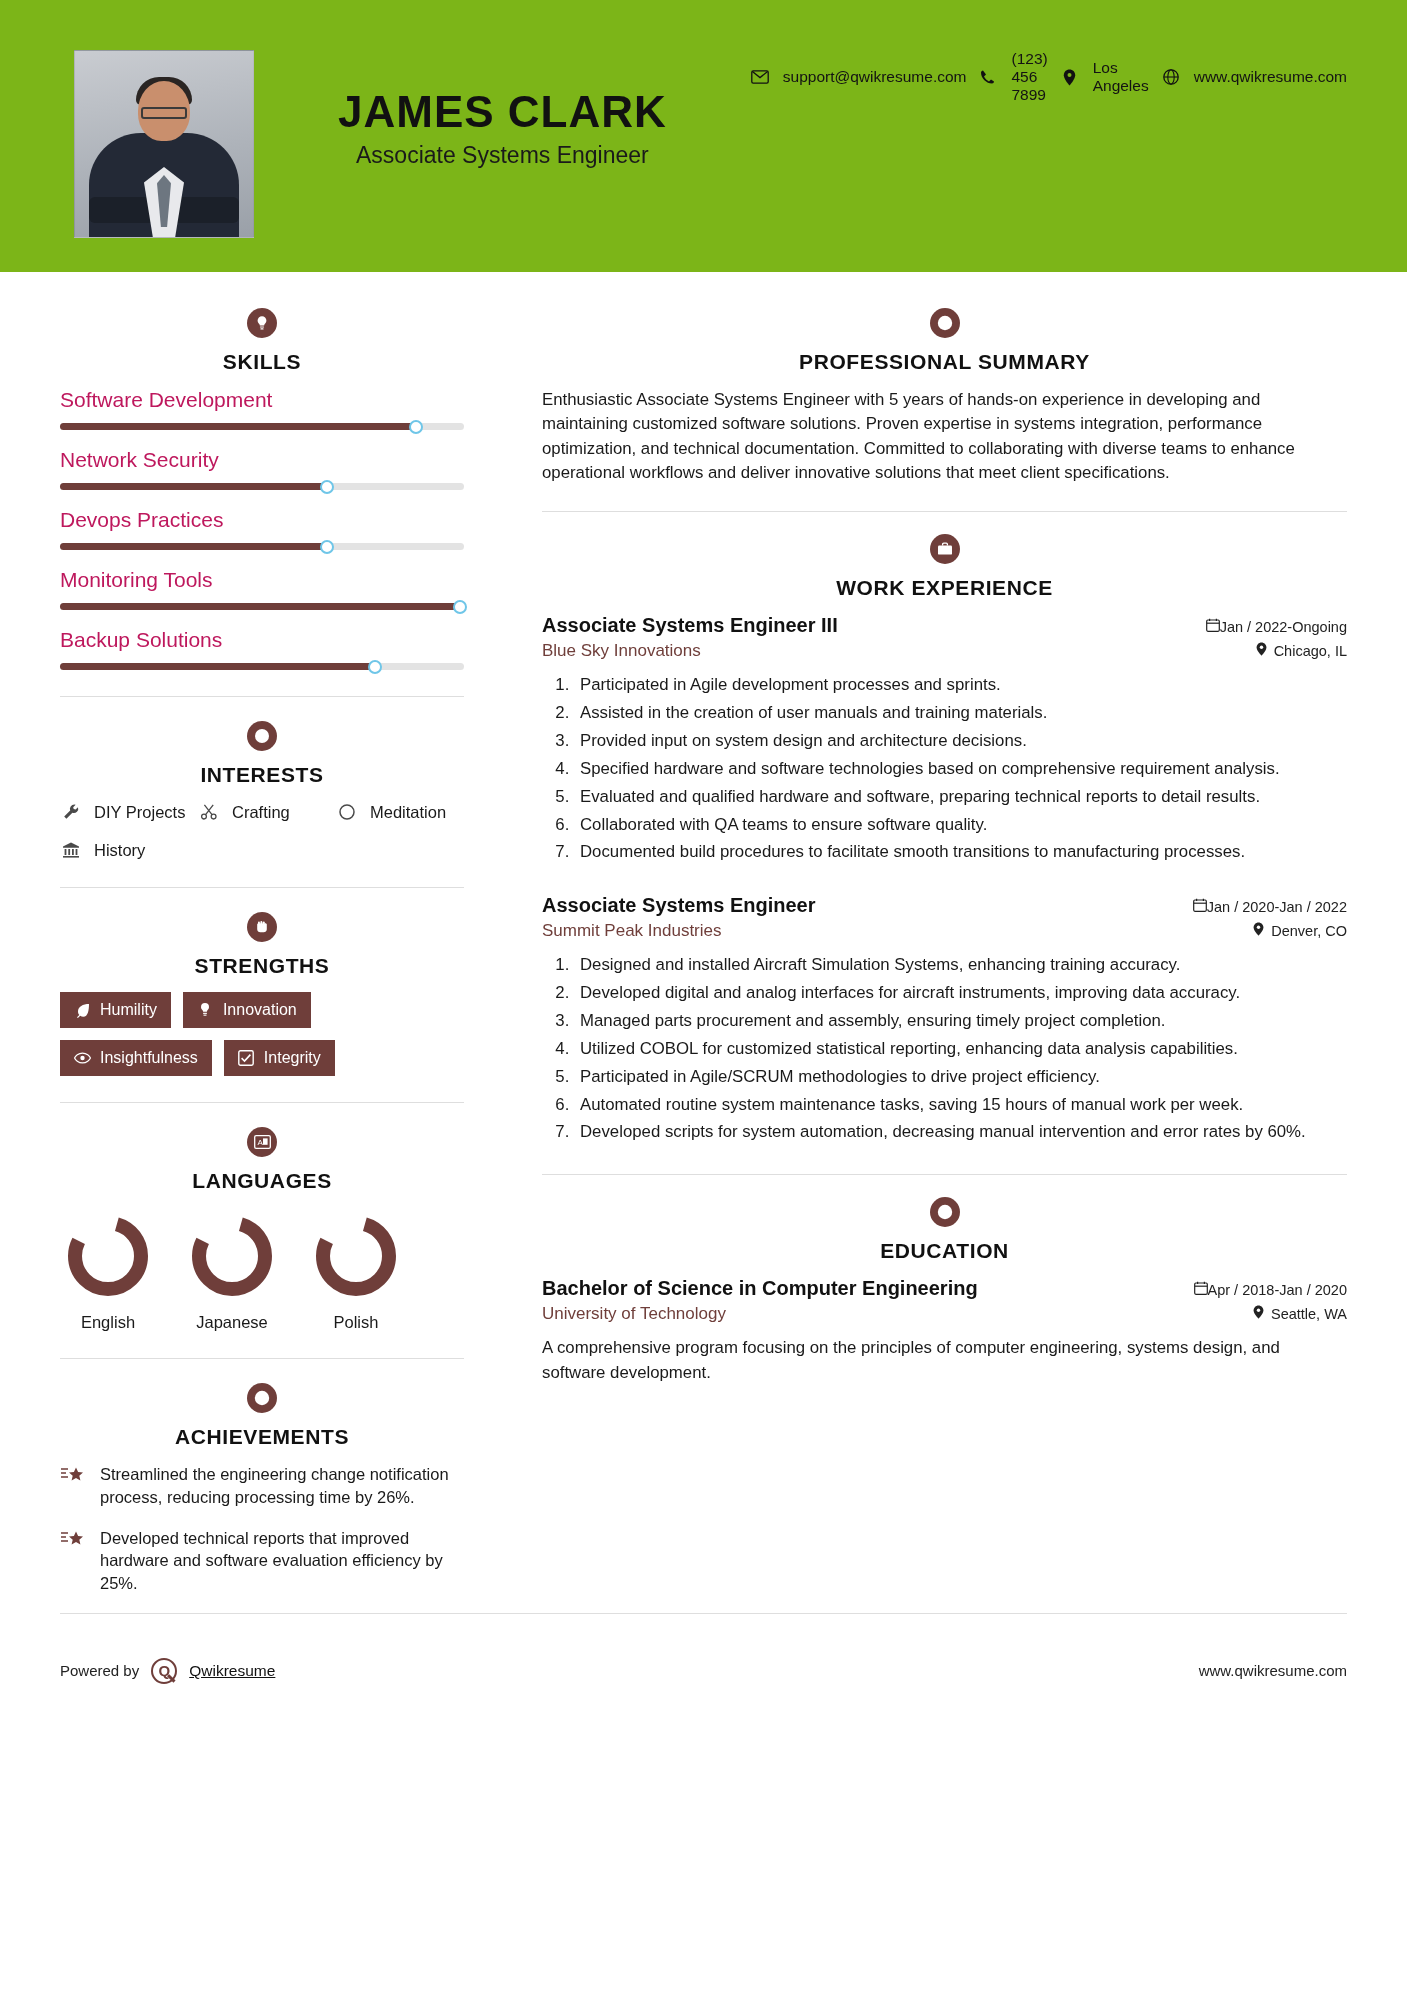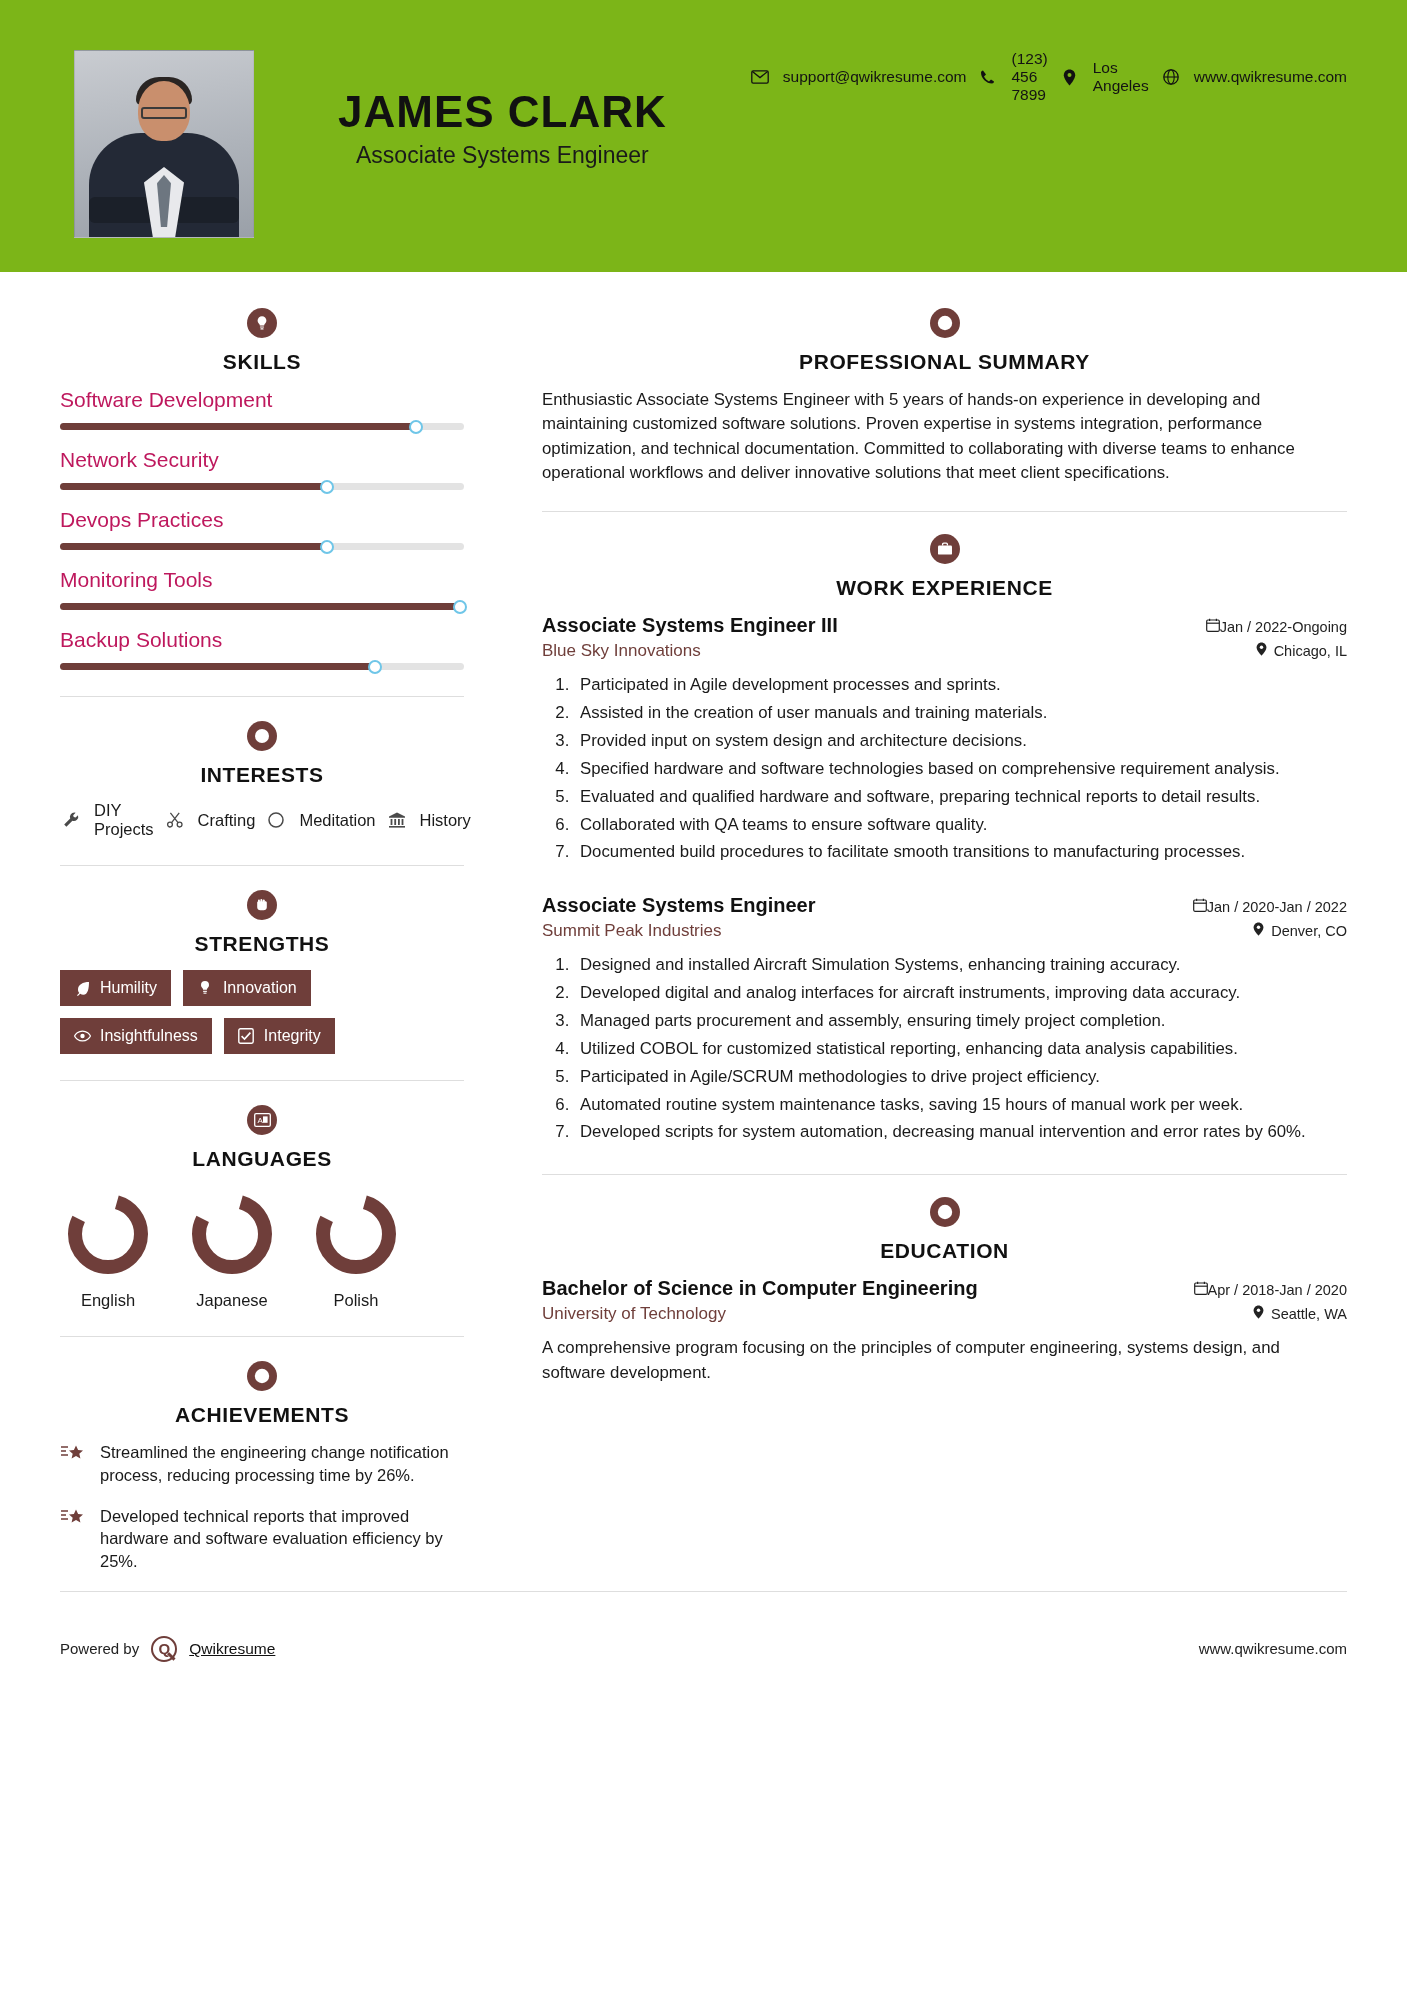--- a/index.html
+++ b/index.html
@@ -193,21 +193,21 @@
     margin-left: -7px;
     transform: translateY(-50%);
     border-radius: 50%;
     background: #ffffff;
     border: 2px solid #6fc6e8;
   }
 
   
   .interests {
     display: grid;
-    grid-template-columns: 1fr 1fr 1fr 1fr;
+    grid-template-columns: 1fr 1fr 1fr;
     row-gap: 16px;
     column-gap: 10px;
   }
   .int-item {
     display: flex; align-items: center; gap: 12px;
     font-size: 16.5px; color: #1a1a1a;
   }
   .int-ic { width: 22px; height: 22px; display: inline-flex; align-items: center; justify-content: center; color: #4a4a4a; flex: 0 0 22px; }
 
   

